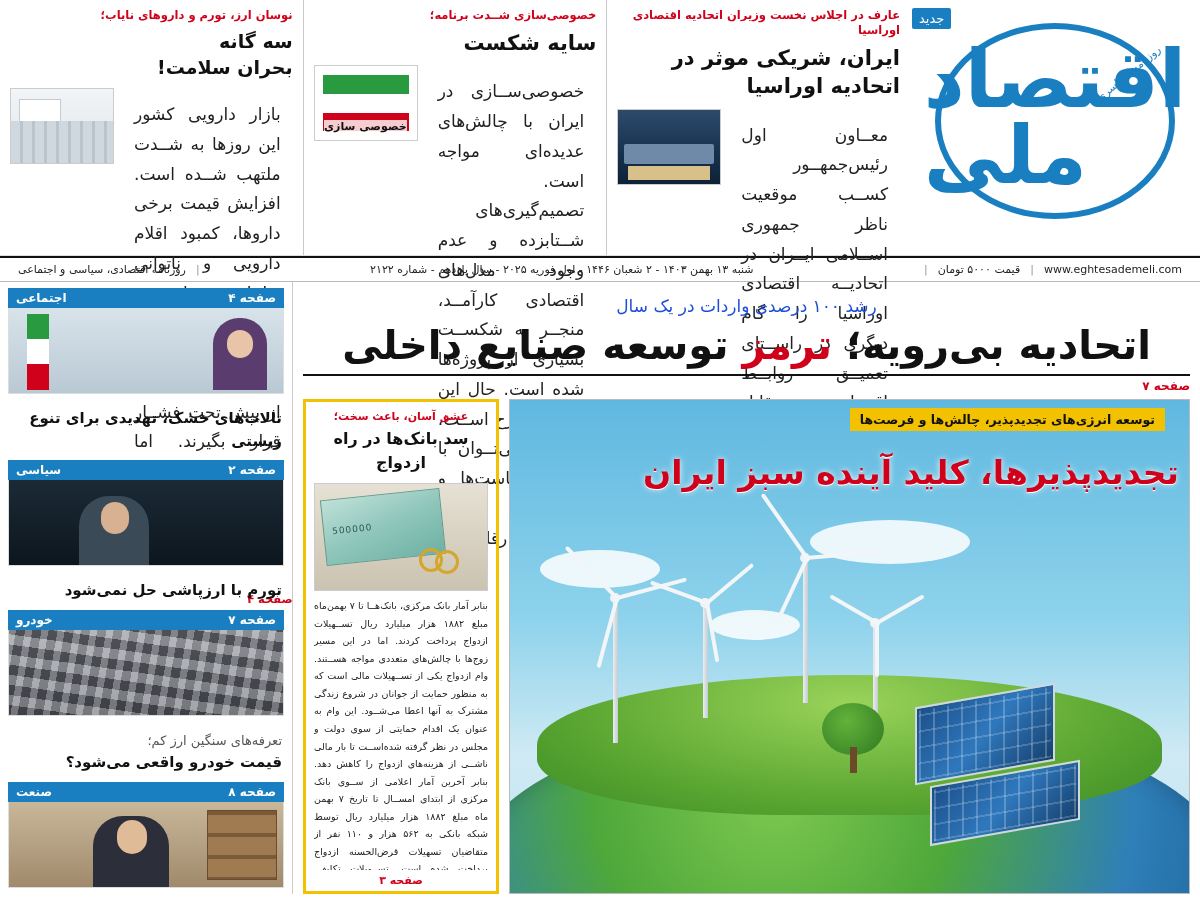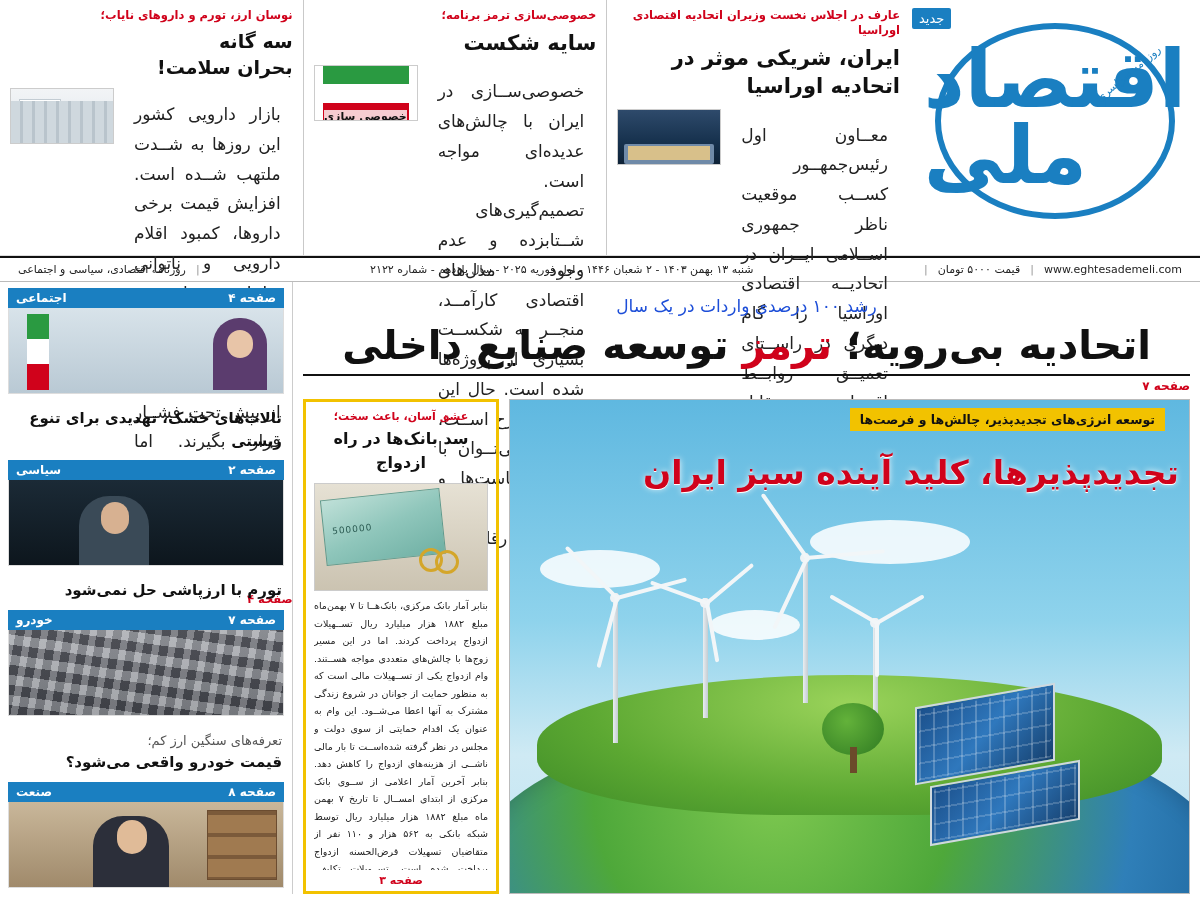--- a/index.html
+++ b/index.html
@@ -104,21 +104,21 @@
   }
   .topbody p {
     margin: 12px;
     font-size: 17px;
     line-height: 1.75;
     text-align: justify;
     color: #222;
     flex: 1;
   }
   .thumb {
-    width: 104px; height: 56px;
+    width: 104px; height: 76px;
     flex: none;
     border: 1px solid #ccc;
     background: #e8eef3;
     position: relative;
     overflow: hidden;
   }
   .page-tag {
     color: #d0021b;
     font-size: 11.5px;
     text-align: right;
@@ -456,21 +456,21 @@
         <span>اتحادیه اوراسیا</span>
       </h2>
       <div class="topbody">
         <div class="thumb art-meet"></div>
         <p>معــاون اول رئیس‌جمهــور کســب موقعیت ناظر جمهوری اســلامی ایــران در اتحادیــه اقتصادی اوراسیا را گام دیگری در راســتای تعمیــق روابــط اقتصادی متقابل دانســت و تاکید کرد کســب موقعیت ناظر در این اتحادیه، نویدبخش حضوری موثر در فعالیت‌های این نهاد مهم اقتصادی...</p>
       </div>
       <div class="page-tag">صفحه ۲</div>
     </div>
 
     <div class="topcell">
-      <div class="kicker">خصوصی‌سازی ترمز برنامه؛</div>
+      <div class="kicker">خصوصی‌سازی شــدت برنامه؛</div>
       <h2>
         <span>سایه شکست</span><br>
       </h2>
       <div class="topbody">
         <div class="thumb art-flag">
           <div class="flag-box">
             <div class="flag-stripes">
               <div class="s-green"></div>
                 <div class="s-white"></div>
                 <div class="s-red"></div>

